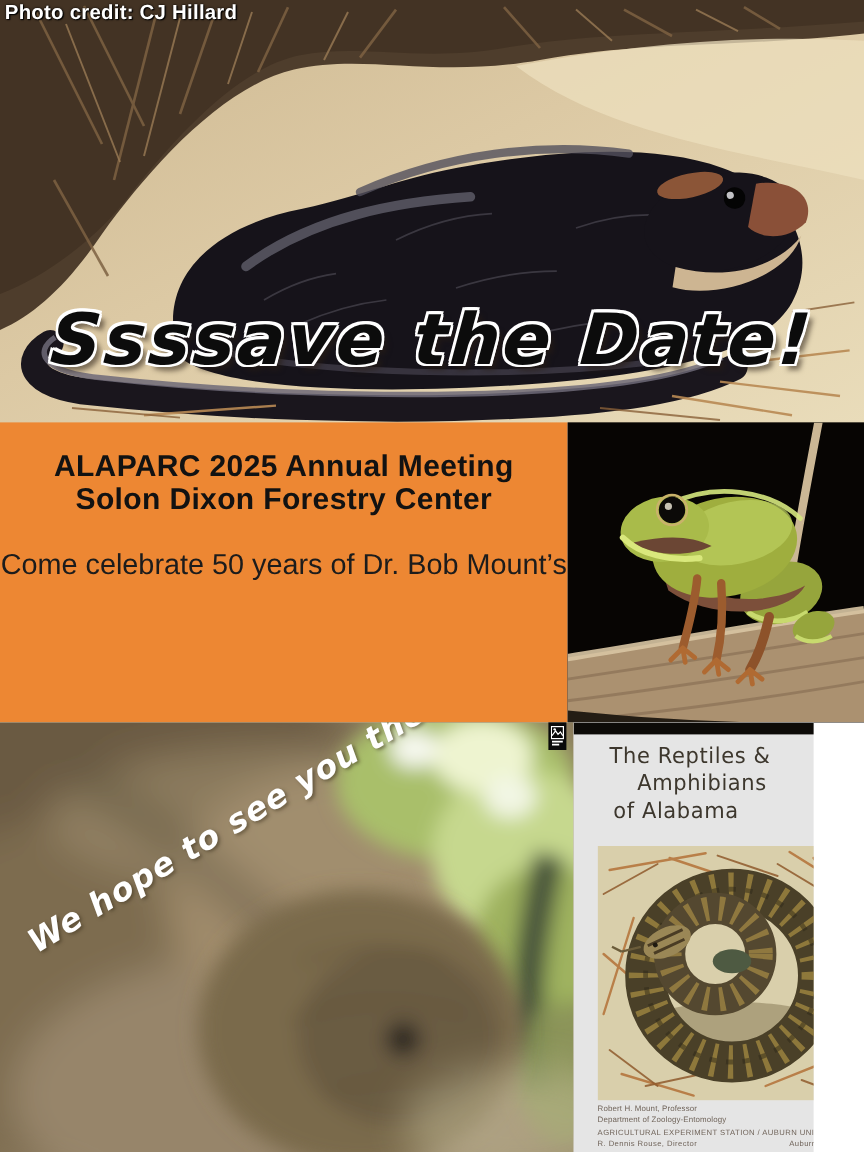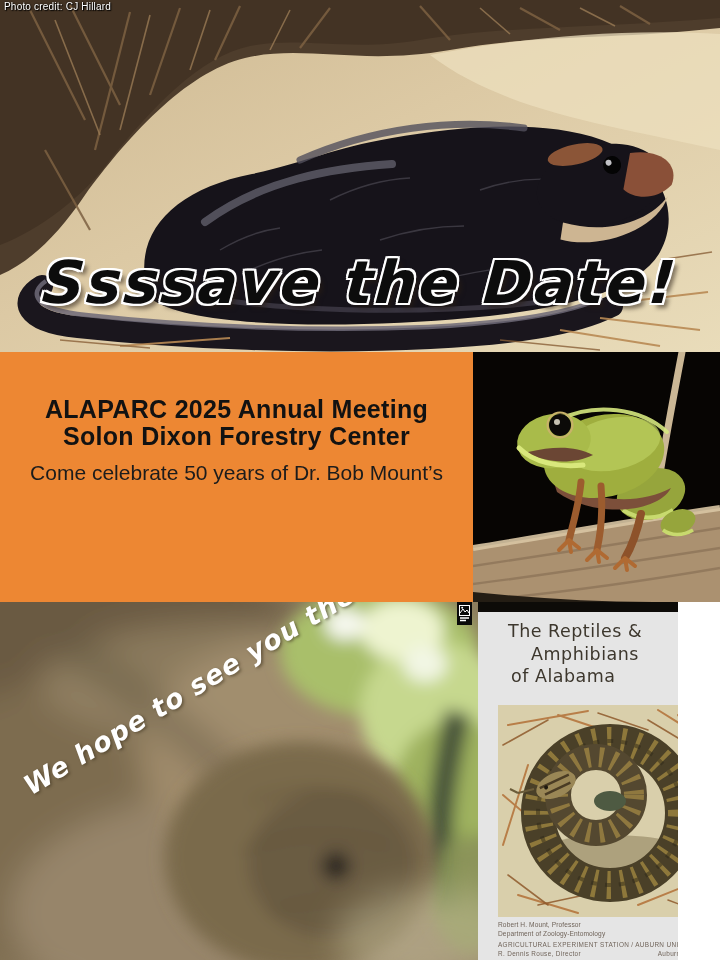--- a/index.html
+++ b/index.html
@@ -9,46 +9,47 @@
     font-family:"Liberation Sans",sans-serif;
   }
   .poster *{box-sizing:border-box;}
   section{position:absolute;overflow:hidden;}
 
   
   .photo-top{left:0;top:0;width:720px;height:353px;}
   .photo-top svg{display:block;}
   .photo-credit{
     position:absolute;left:4px;top:1px;
-    color:#fff;font-size:10px;letter-spacing:.2px;
+    color:#fff;font-size:17px;letter-spacing:.2px;
     text-shadow:0 0 2px #000,1px 1px 1px #000;
+    font-weight:bold;
   }
   .headline{
     position:absolute;left:0;right:0;top:248px;text-align:center;
     font-family:"DejaVu Sans",sans-serif;
     font-size:59px;font-weight:bold;font-style:italic;letter-spacing:2px;
     color:#0c0c0c;white-space:nowrap;
     transform:skewX(-4deg);
     text-shadow:
       -2px -2px 0 #fff, 2px -2px 0 #fff, -2px 2px 0 #fff, 2px 2px 0 #fff,
       -2px 0 0 #fff, 2px 0 0 #fff, 0 -2px 0 #fff, 0 2px 0 #fff,
       5px 5px 4px rgba(40,30,20,.55);
   }
 
   
   .orange-block{
     left:0;top:352px;width:473px;height:250px;
     background:#ED8733;color:#121212;text-align:center;
   }
   .orange-block .title{
-    margin-top:44px;font-size:25px;font-weight:bold;line-height:1.08;
+    margin-top:24px;font-size:25px;font-weight:bold;line-height:1.08;
     letter-spacing:.3px;
   }
   .orange-block .body{
-    margin-top:8px;font-size:21px;line-height:1.42;color:#1c1c1c;
+    margin-top:24px;font-size:24px;line-height:1.42;color:#1c1c1c;
   }
   .orange-block .body .it{font-style:italic;}
 
   
   .photo-frog{left:473px;top:352px;width:247px;height:250px;background:#070503;}
 
   
   .photo-tortoise{left:0;top:602px;width:478px;height:358px;background:#8c7c5e;}
   .hope-text{
     position:absolute;left:26px;top:170px;width:330px;

